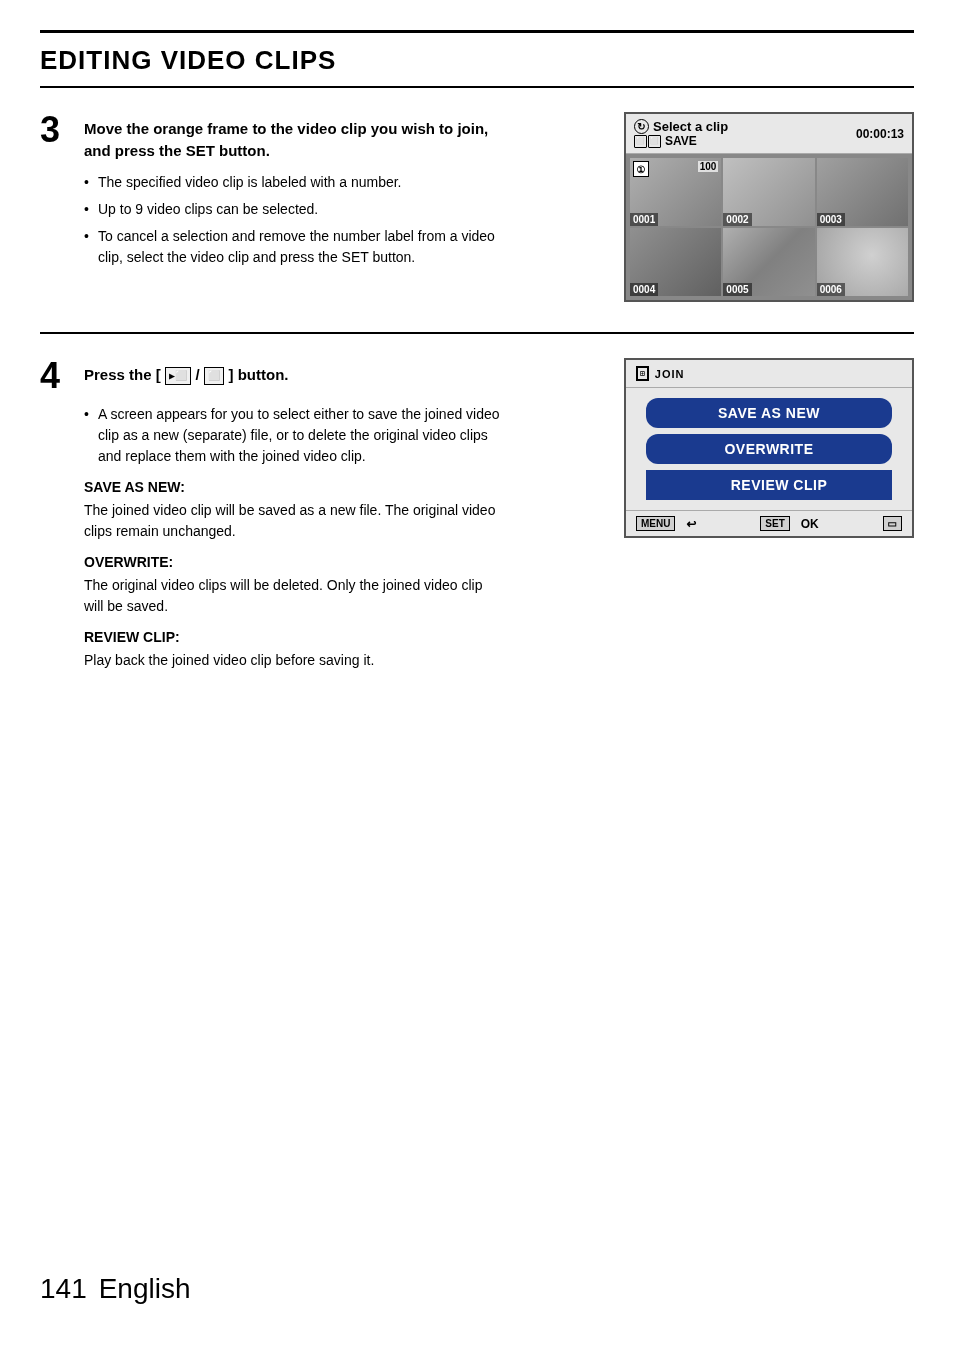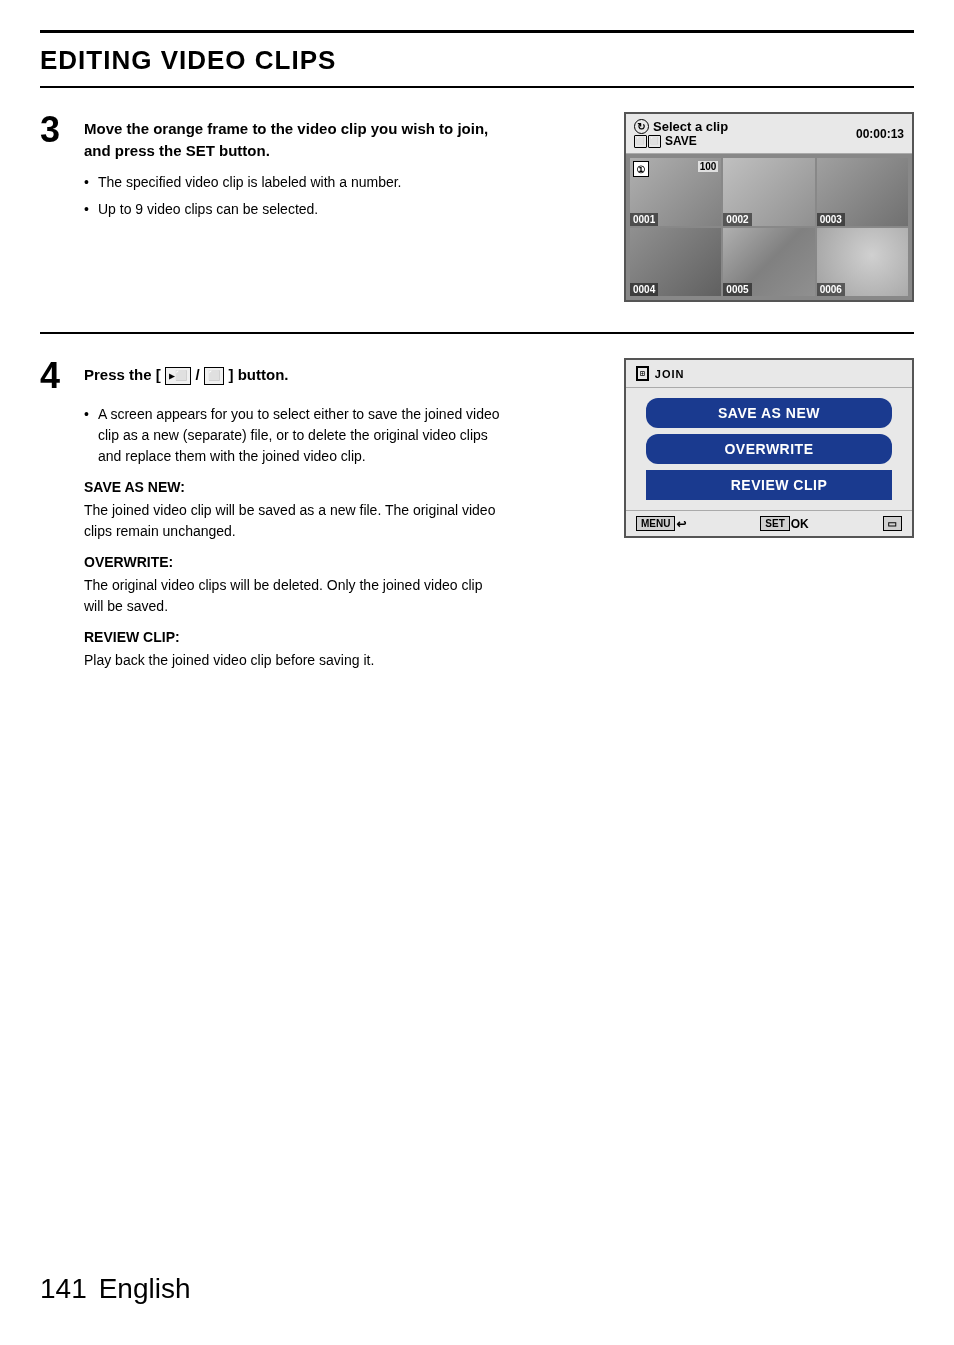--- a/index.html
+++ b/index.html
@@ -257,21 +257,21 @@
       align-items: center;
       justify-content: space-between;
       background: #e8e8e8;
       font-size: 12px;
       font-weight: 600;
     }
 
     .footer-btn {
       display: flex;
       align-items: center;
-      gap: 1px;
+      gap: 11px;
     }
 
     .btn-box {
       display: inline-block;
       border: 1px solid #000;
       padding: 1px 4px;
       font-size: 10px;
       font-weight: 700;
       background: #d0d0d0;
     }
@@ -401,20 +401,21 @@
 
 <div class="section">
   <div class="section-left">
     <div class="step-header">
       <span class="step-number">3</span>
       <span class="step-instruction">Move the orange frame to the video clip you wish to join, and press the SET button.</span>
     </div>
     <ul class="step-bullets">
       <li>The specified video clip is labeled with a number.</li>
       <li>Up to 9 video clips can be selected.</li>
+      <li>To cancel a selection and remove the number label from a video clip, select the video clip and press the SET button.</li>
     </ul>
   </div>
   <div class="section-right">
     <div class="camera-screen">
       <div class="camera-screen-header">
         <div class="camera-screen-header-left">
           <div class="select-clip-text">
             <span class="icon-circle-arrow">↻</span>
             <span>Select a clip</span>
           </div>

